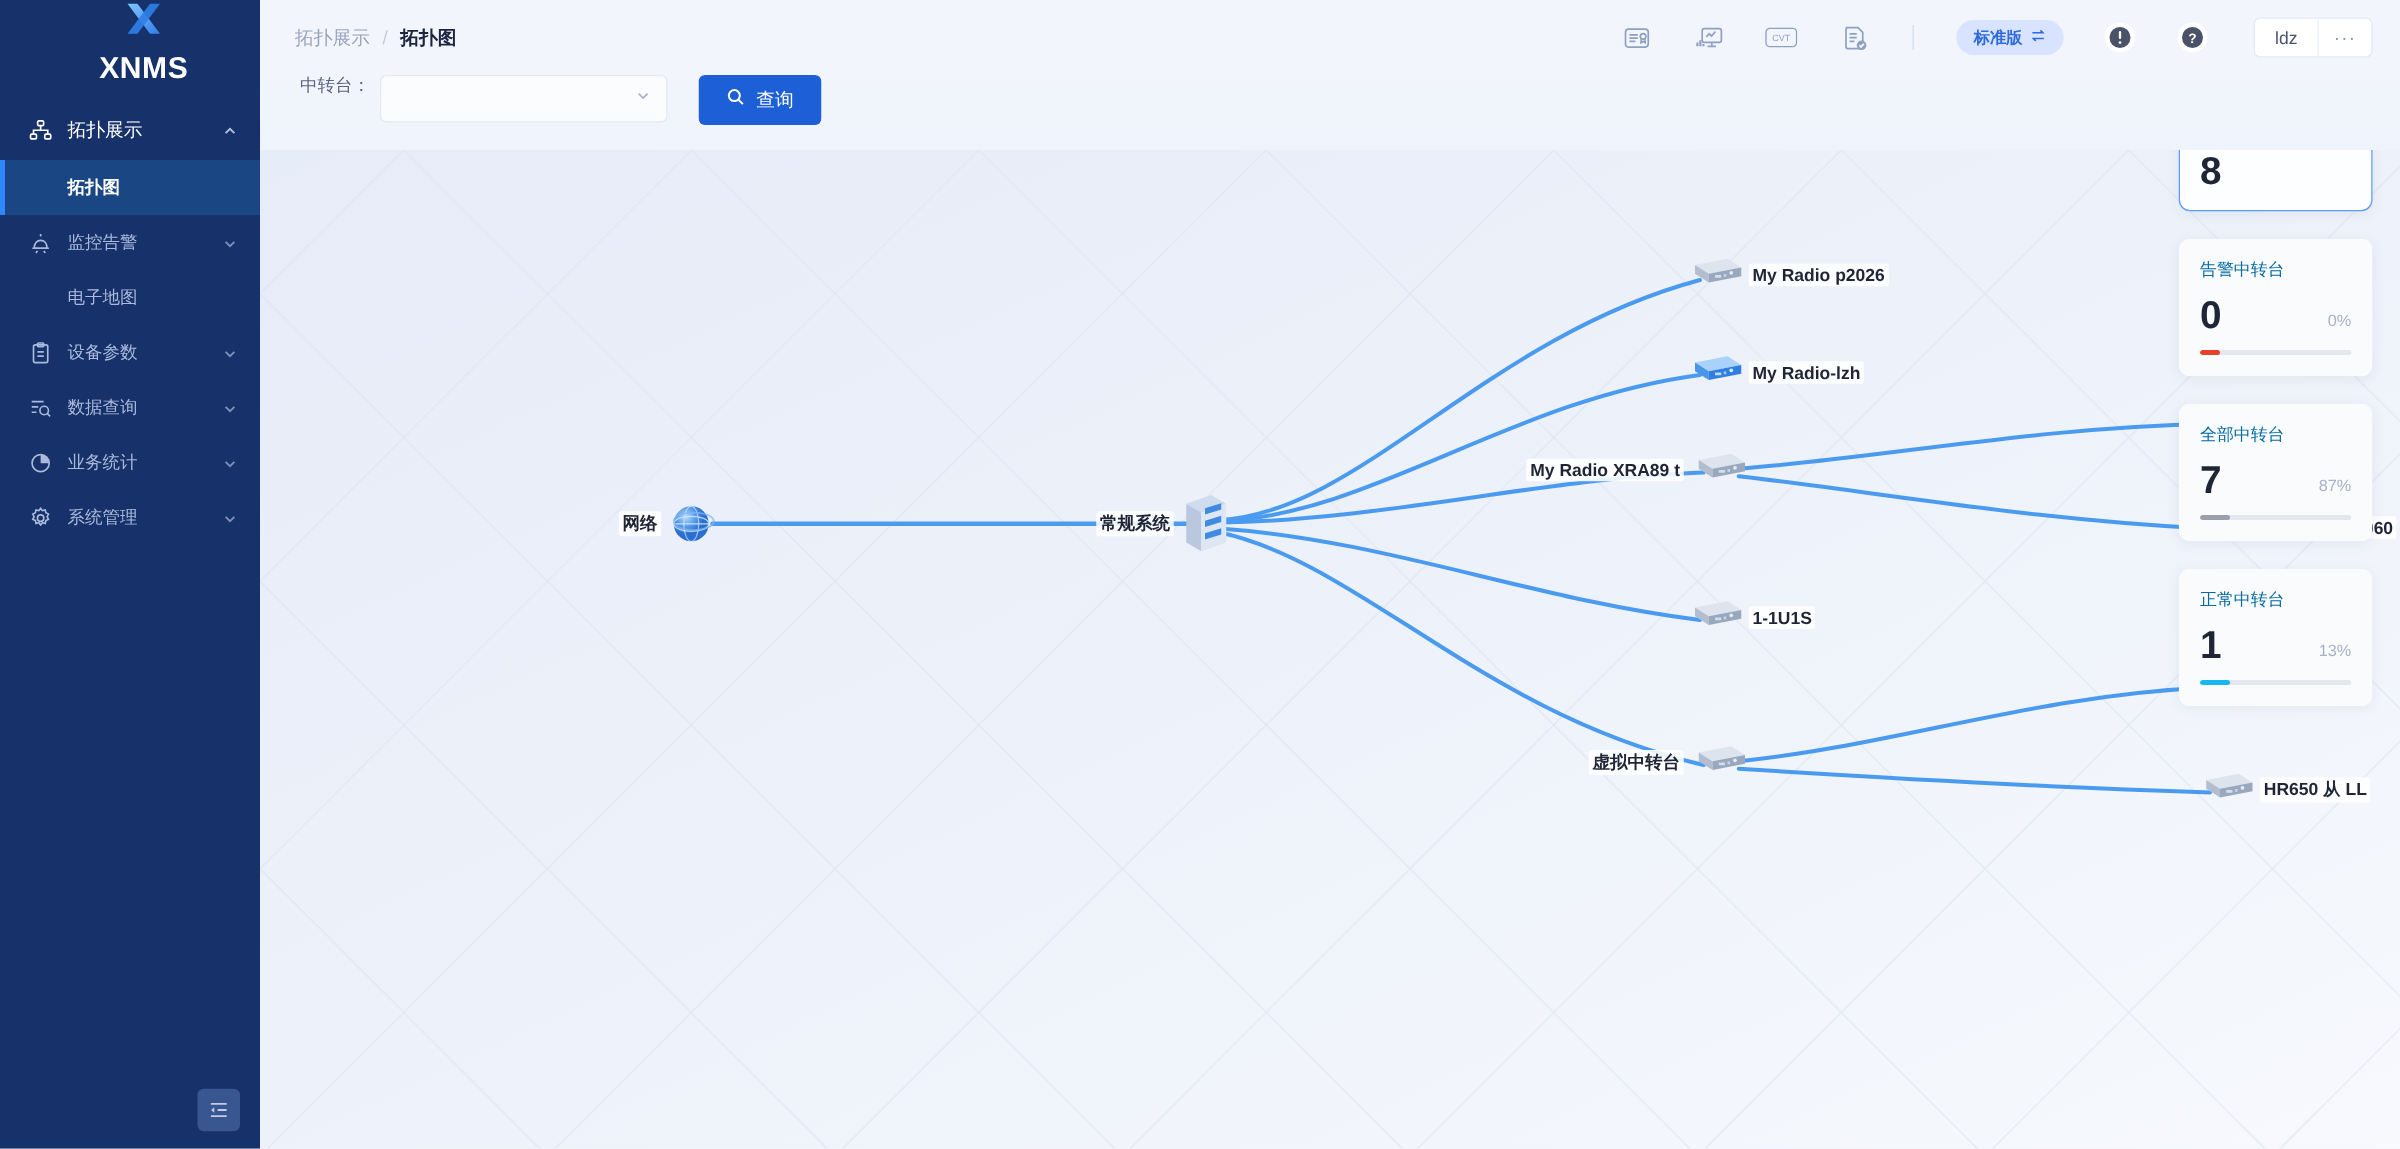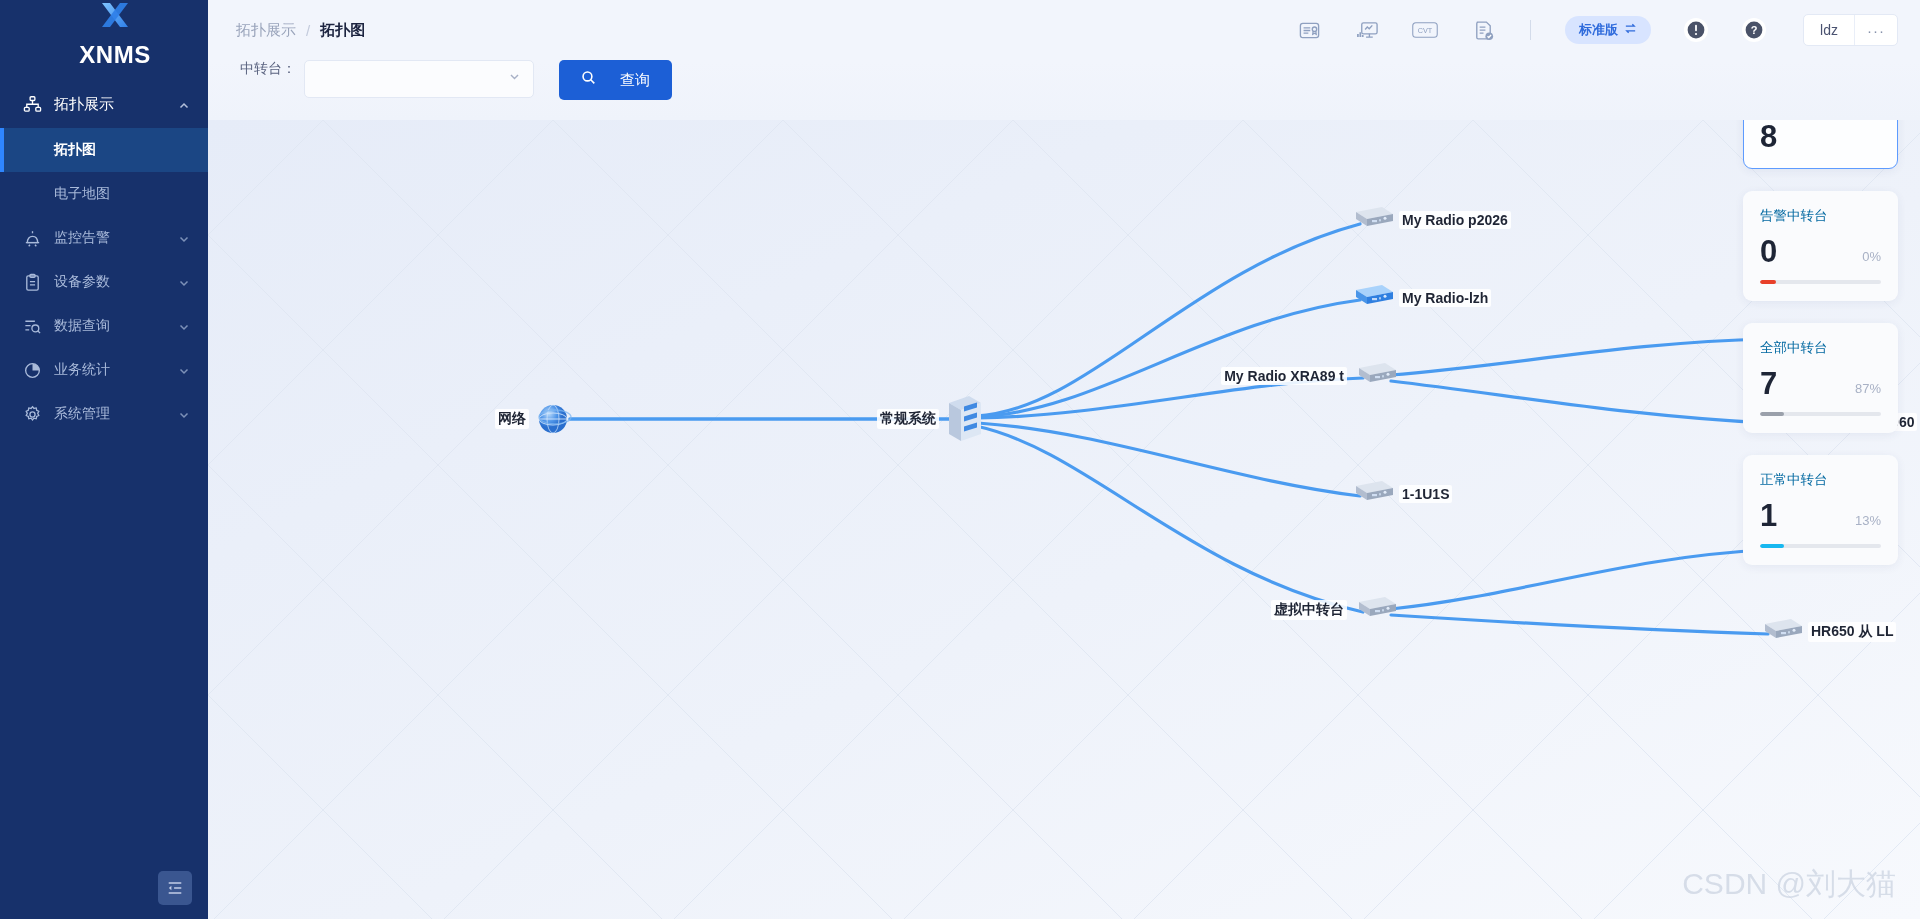--- a/index.html
+++ b/index.html
@@ -116,21 +116,21 @@
     width: 230px; height: 38px; background: #fbfcfe;
     border: 1px solid #e2e8f4; border-radius: 5px;
     display: flex; align-items: center; padding: 0 12px;
     cursor: pointer;
   }
   .select-val { flex: 1; font-size: 14px; color: #1d2440; }
   .query-btn {
     margin-left: 25px; height: 40px; background: #1c5fd6;
     color: #fff; border: none; border-radius: 5px;
     padding: 0 22px; font-size: 15px; cursor: pointer;
-    display: flex; align-items: center; gap: 24px;
+    display: flex; align-items: center; gap: 9px;
     font-family: inherit;
   }
 
   
   .canvas {
     position: absolute; left: 0; right: 0; top: 120px; bottom: 0;
     background: linear-gradient(160deg,#e7edf8 0%, #eef2fa 45%, #f6f8fc 100%);
     overflow: hidden;
   }
   .canvas svg.grid { position: absolute; inset: 0; width: 100%; height: 100%; }
@@ -214,39 +214,39 @@
         <span class="chev">
           <svg viewBox="0 0 12 12" width="12" height="12" fill="none" stroke="#cfd9ee" stroke-width="1.5">
             <path d="M2.5 7.5 L6 4 L9.5 7.5"></path>
           </svg>
         </span>
       </div>
 
       <div class="nav-item sub active">
         <span class="lbl">拓扑图</span>
       </div>
-      <div class="nav-item sub">
-        <span class="lbl">电子地图</span>
-      </div>
-
       <div class="nav-item">
         <span class="ico">
           <svg viewBox="0 0 20 20" width="19" height="19" fill="none" stroke="#a9bada" stroke-width="1.4">
             <path d="M10 2.3 v2.2"></path>
             <path d="M4.6 14.3 c0-4 2.2-6.6 5.4-6.6 s5.4 2.6 5.4 6.6 z"></path>
             <path d="M3 14.3 h14"></path>
             <path d="M7.4 16.6 l-1.4 1.6 M12.6 16.6 l1.4 1.6"></path>
           </svg>
         </span>
         <span class="lbl">监控告警</span>
         <span class="chev">
           <svg viewBox="0 0 12 12" width="12" height="12" fill="none" stroke="#8fa2c6" stroke-width="1.5">
               <path d="M2.5 4.5 L6 8 L9.5 4.5"></path>
             </svg>
         </span>
+      </div>
+
+      <div class="nav-item sub">
+        <span class="lbl">电子地图</span>
       </div>
 
       <div class="nav-item">
         <span class="ico">
           <svg viewBox="0 0 20 20" width="19" height="19" fill="none" stroke="#a9bada" stroke-width="1.4">
             <rect x="4" y="3" width="12" height="15" rx="1.5"></rect>
             <rect x="7.3" y="1.5" width="5.4" height="3" rx="1"></rect>
             <path d="M7.3 9 h5.4 M7.3 12.5 h5.4"></path>
           </svg>
         </span>
@@ -534,21 +534,20 @@
           <div class="node" style="left: 1549px; top: 497px; width: 46px; height: 30px;"><span><svg viewBox="0 0 46 30" width="46" height="30">
     <polygon points="8,7 34,2 45,9 19,14" fill="#dde4ee"></polygon>
     <polygon points="8,7 19,14 19,21 8,14" fill="#b2bdcf"></polygon>
     <polygon points="19,14 45,9 45,16 19,21" fill="#9aa8bd"></polygon>
     <circle cx="37" cy="13.2" r="1.5" fill="#eaf3ff" opacity=".9"></circle>
     <rect x="24" y="15" width="5" height="2.2" fill="#d9e8fb" opacity=".85"></rect>
     <rect x="31" y="14.2" width="2" height="2.2" fill="#d9e8fb" opacity=".7"></rect>
   </svg></span><span class="node-label right">HR650 从 LL</span></div>
         </div>
 
-      <div class="watermark">CSDN @刘大猫</div>
     </div>
 
     <div class="cards" id="cards-layer">
         <div class="card selected">
           <div class="card-title">全部中转台</div>
           <div class="card-row">
             <div class="card-value">8</div>
             <div class="card-pct"></div>
           </div>
         </div>

